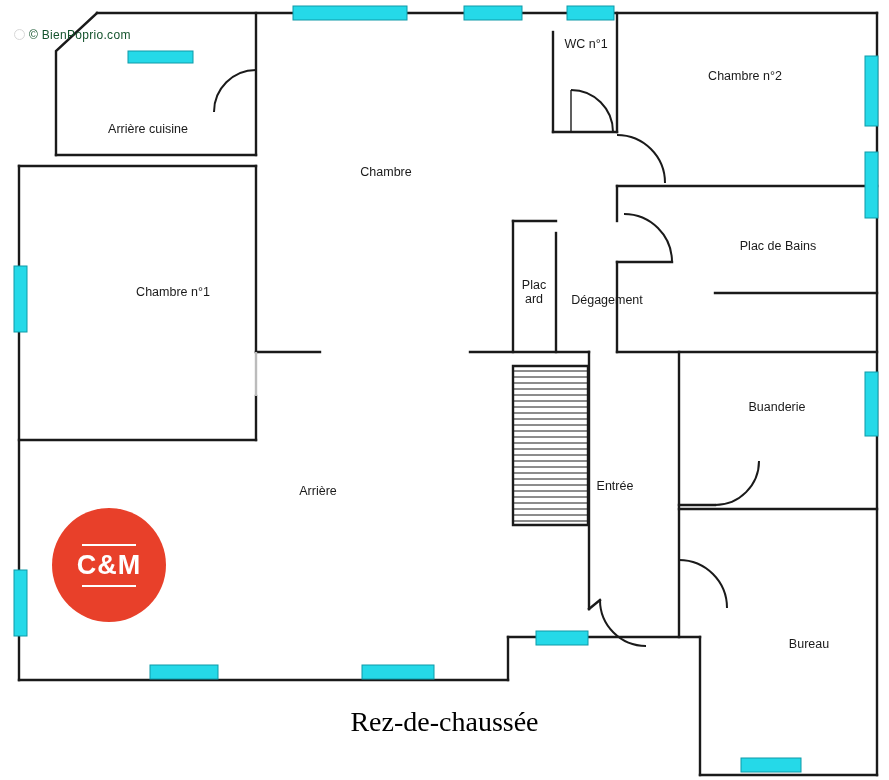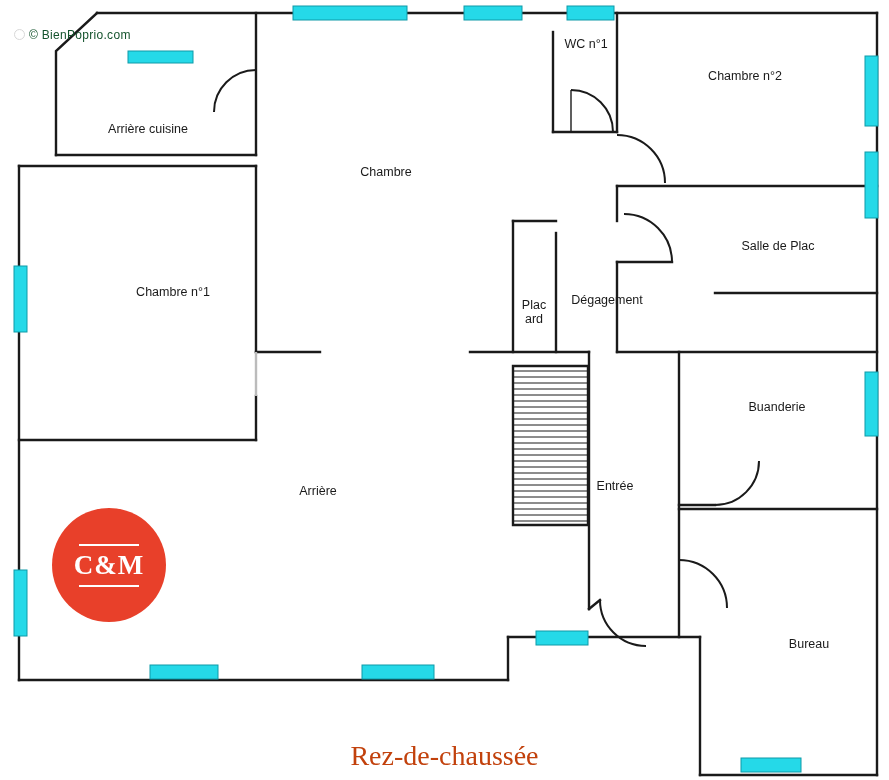--- a/index.html
+++ b/index.html
@@ -48,48 +48,47 @@
     color: #1a1a1a;
     white-space: nowrap;
     transform: translate(-50%, -50%);
     text-align: center;
     line-height: 1.15;
     user-select: none;
   }
   .room-label.two-line {
     white-space: normal;
     width: 42px;
-    margin-top: 20px;
   }
   .title {
     position: absolute;
     left: 50%;
-    top: 756px;
+    top: 722px;
     transform: translate(-50%, -50%);
     font-family: "Liberation Serif", serif;
     font-size: 28px;
-    color: #c2410c;
+    color: #000000;
     white-space: nowrap;
   }
   .logo {
     position: absolute;
     left: 52px;
     top: 508px;
     width: 114px;
     height: 114px;
     border-radius: 50%;
     background: #e8402a;
     color: #ffffff;
     display: flex;
     align-items: center;
     justify-content: center;
   }
   .logo-inner {
     position: relative;
-    font-family: Liberation Serif, serif;
+    font-family: Liberation Sans, sans-serif;
     font-size: 27px;
     font-weight: bold;
     letter-spacing: 1px;
     padding: 6px 0;
   }
   .logo-inner:before, .logo-inner:after {
     content: "";
     position: absolute;
     left: 8%;
     width: 84%;
@@ -220,21 +219,21 @@
       <rect x="741" y="758" width="60" height="14" fill="#25d9e8" stroke="#0f9aa8" stroke-width="1"></rect>
     </g>
   </svg>
 
   <div class="wm"><span class="wmdot"></span><span>© BienPoprio.com</span></div>
 
   <div class="room-label" style="left:148px; top:109px;margin-top:20px;">Arrière cuisine</div>
   <div class="room-label" style="left:386px; top:172px;">Chambre</div>
   <div class="room-label" style="left:586px; top:44px;">WC n°1</div>
   <div class="room-label" style="left:745px; top:76px;">Chambre n°2</div>
-  <div class="room-label" style="left:778px; top:246px;">Salle de Plac</div>
+  <div class="room-label" style="left:778px; top:246px;">Plac de Bains</div>
   <div class="room-label" style="left:173px; top:292px;">Chambre n°1</div>
   <div class="room-label two-line" style="left:534px; top:292px;">Plac ard</div>
   <div class="room-label" style="left:607px; top:300px;">Dégagement</div>
   <div class="room-label" style="left:777px; top:407px;">Buanderie</div>
   <div class="room-label" style="left:318px; top:491px;">Arrière</div>
   <div class="room-label" style="left:615px; top:486px;">Entrée</div>
   <div class="room-label" style="left:778px; top:644px;margin-left:31px;">Bureau</div>
 
   <div class="logo">
     <div class="logo-inner">C&amp;M</div>

